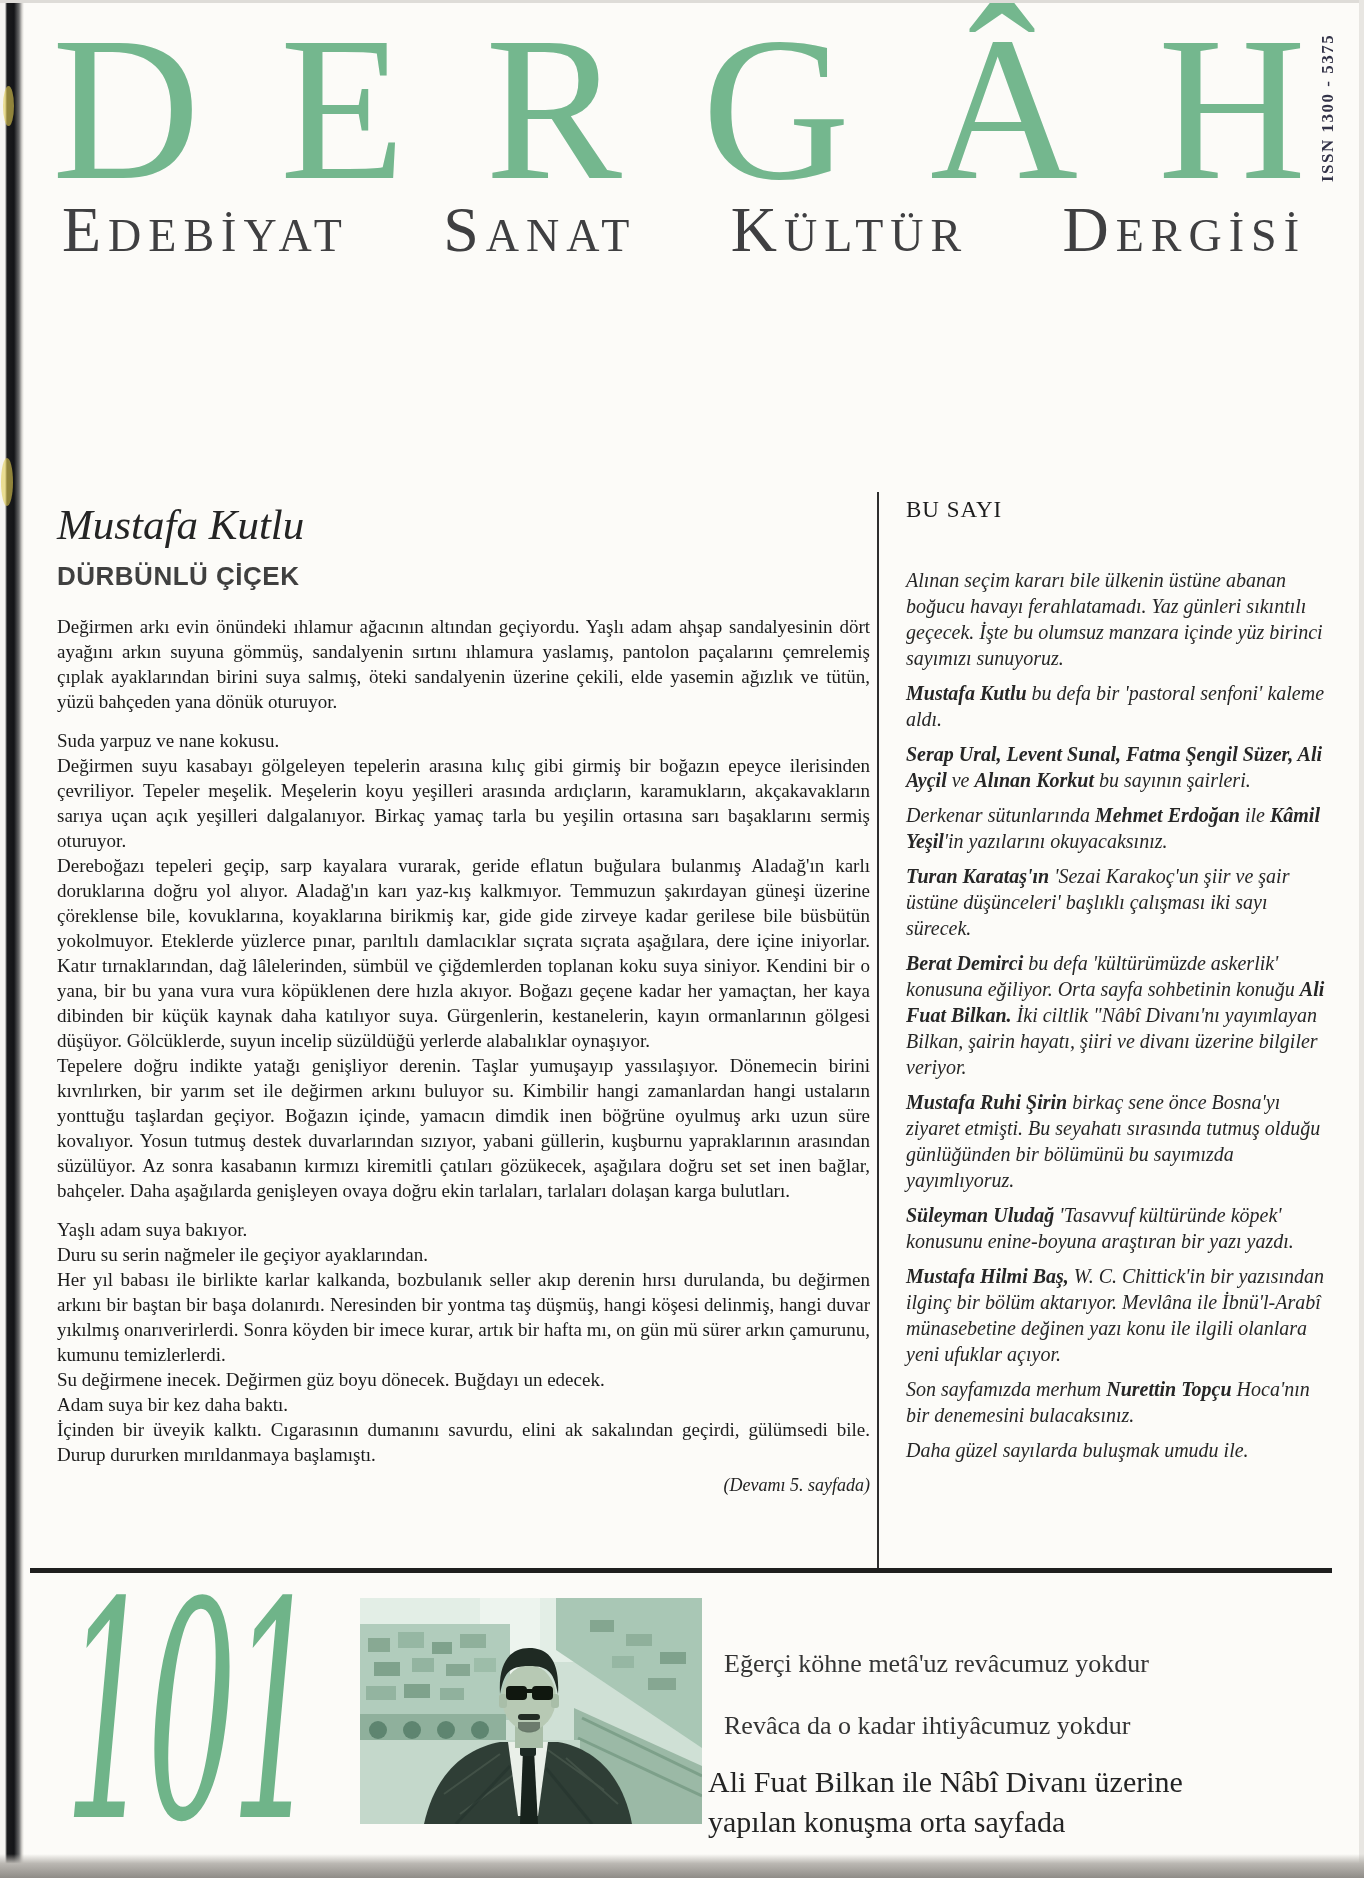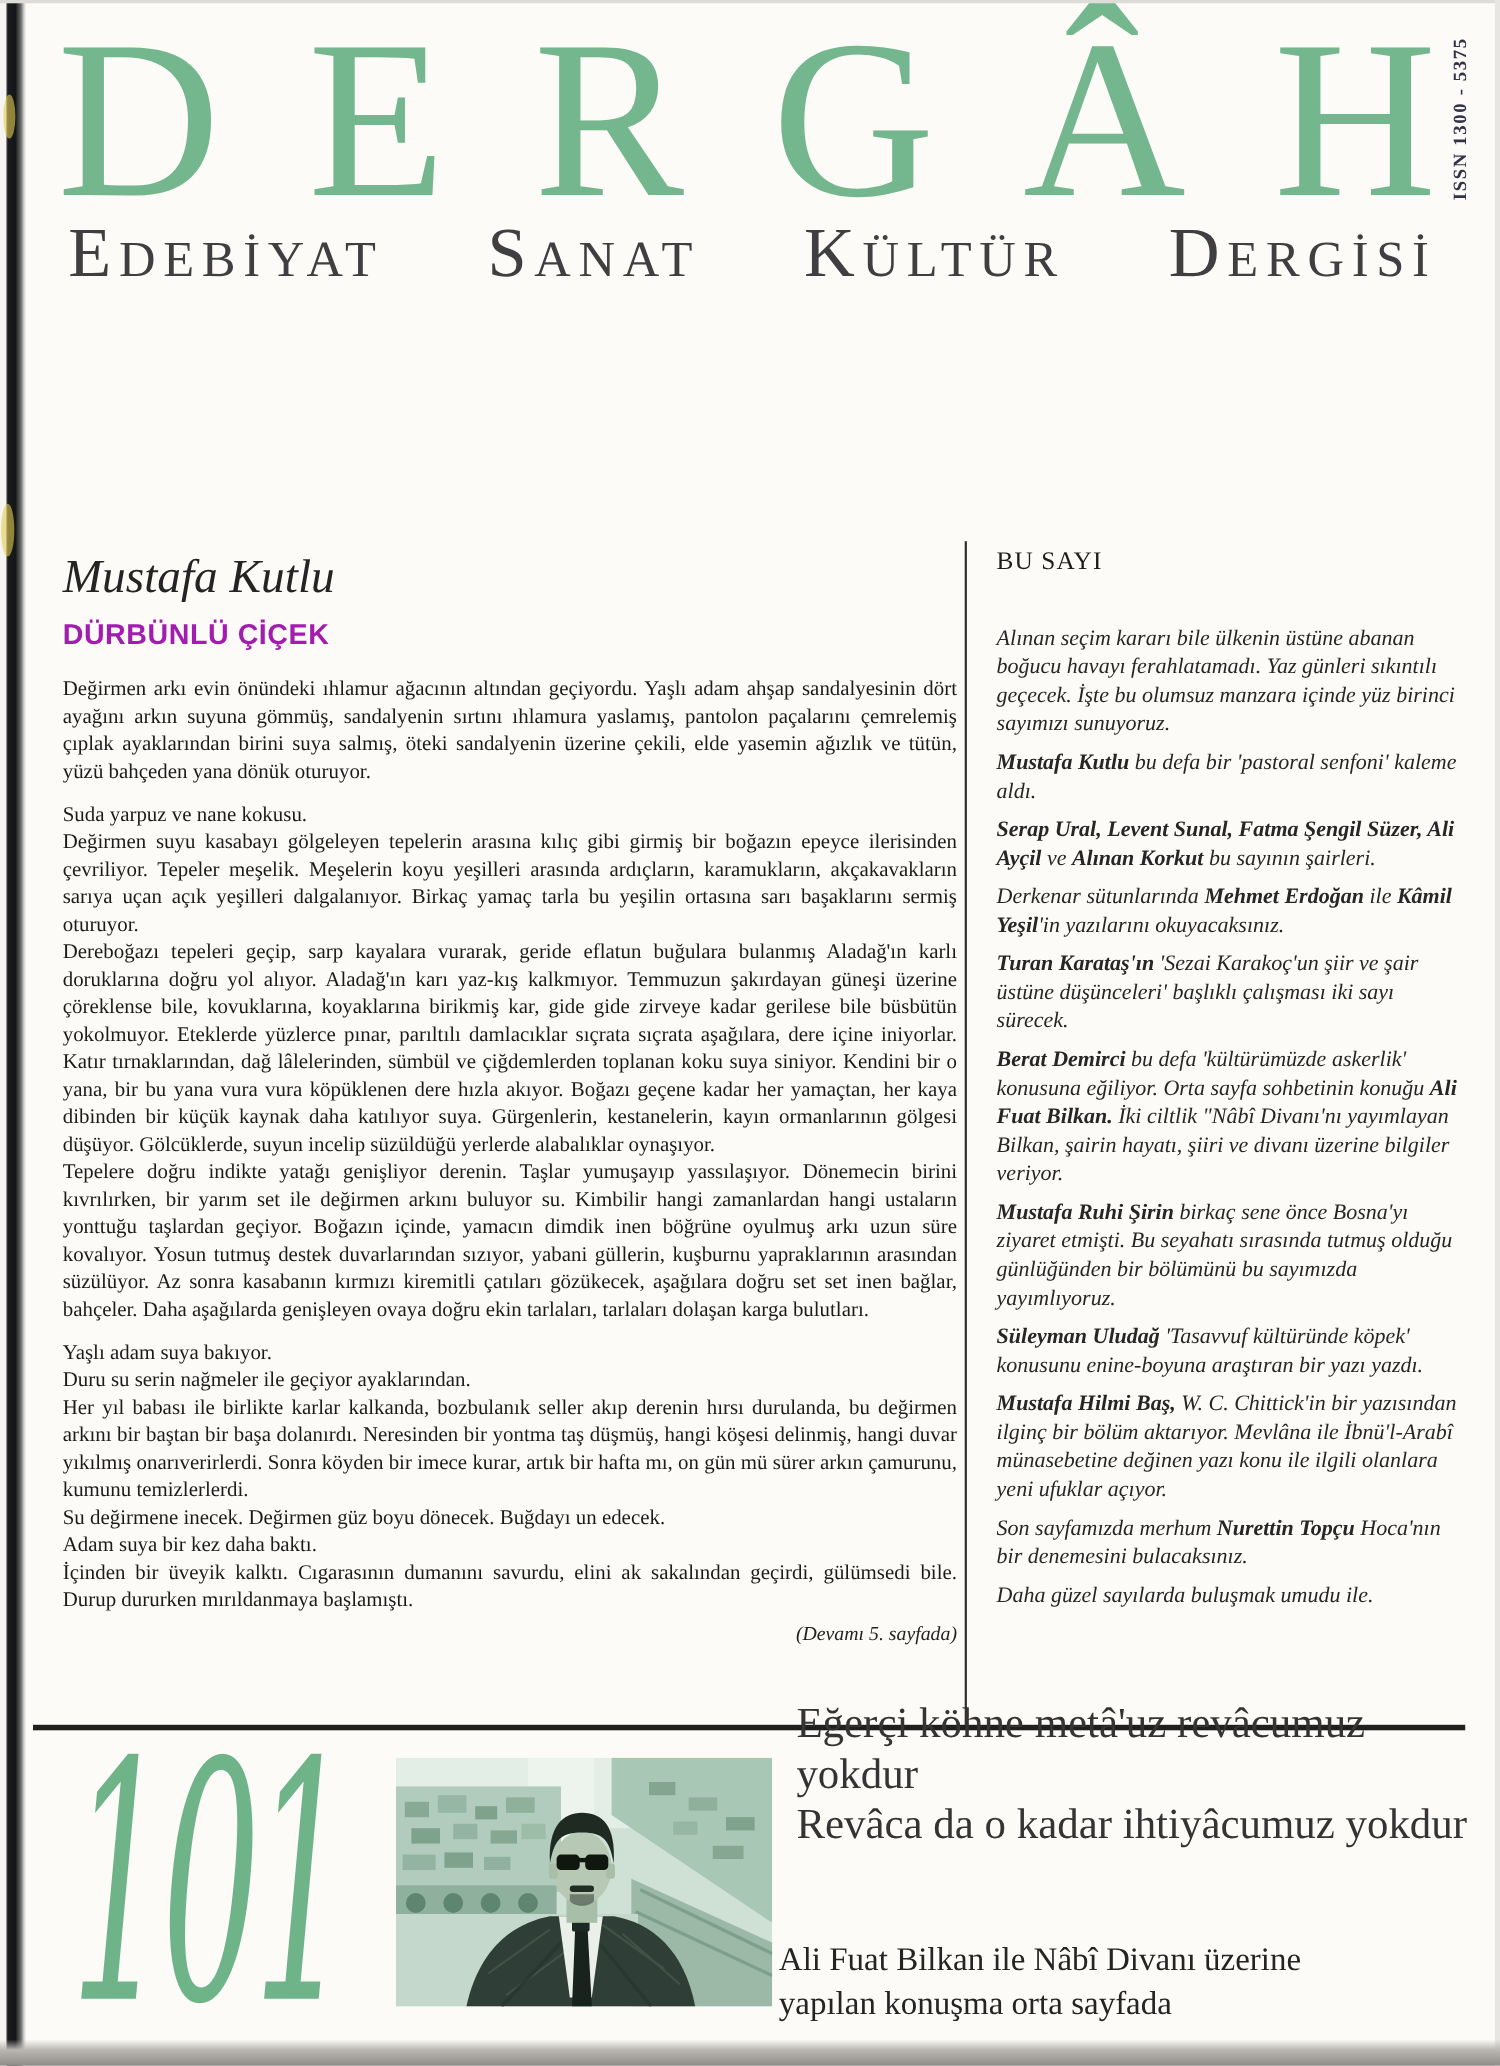--- a/index.html
+++ b/index.html
@@ -27,42 +27,42 @@
     font-size:17px;font-weight:bold;letter-spacing:1.5px;color:#333348;white-space:nowrap;}
   .subtitle{position:absolute;left:62px;top:200px;width:1244px;display:flex;justify-content:space-between;
     color:#3f3f41;line-height:60px;text-align:center;}
   .subtitle .word{white-space:nowrap;letter-spacing:7px;font-size:46px;}
   .subtitle .initial{font-size:64px;}
 
   
   .col-left{position:absolute;left:57px;top:499px;width:813px;}
   .author{font-style:italic;font-size:43px;line-height:1.2;color:#242424;}
   .art-title{margin-top:10px;font-family:"Liberation Sans",sans-serif;font-weight:bold;
-    font-size:26px;letter-spacing:.5px;color:#a21caf;}
+    font-size:26px;letter-spacing:.5px;color:#404040;}
   .body{margin-top:22px;font-size:19px;line-height:25px;text-align:justify;color:#1b1b1b;}
   .body p{margin:0;}
   .body p.gap{margin-top:14px;}
   .cont-note{margin-top:8px;text-align:right;font-style:italic;font-size:18px;color:#222;}
 
   
   .col-divider{position:absolute;left:877px;top:492px;width:2px;height:1080px;background:#2e2e2e;}
   .col-right{position:absolute;left:906px;top:497px;width:426px;color:#262626;}
   .toc-header{font-size:23px;letter-spacing:1px;color:#1d1d1d;}
   .toc-entries{margin-top:44px;font-style:italic;font-size:20px;line-height:26px;}
   .toc-entries p{margin:0 0 9px 0;}
   .toc-entries b{font-weight:bold;}
 
   
   .section-rule{position:absolute;left:30px;top:1568px;width:1302px;height:5px;background:#1f1f1f;}
   .issue-number{position:absolute;left:64px;top:1564px;font-family:"DejaVu Serif",serif;
     font-style:italic;font-size:300px;line-height:1;letter-spacing:-14px;color:#6fb489;
     transform:scaleX(.47);transform-origin:0 50%;white-space:nowrap;}
   .cover-photo{position:absolute;left:360px;top:1598px;width:342px;height:226px;}
   .cover-photo svg{display:block;width:100%;height:100%;}
-  .quote{position:absolute;left:724px;top:1544px;width:616px;font-size:39px;line-height:46px;color:#343434;}
+  .quote{position:absolute;left:724px;top:1633px;width:616px;font-size:26px;line-height:62px;color:#343434;}
   .caption{position:absolute;left:708px;top:1762px;width:600px;font-size:30px;line-height:40px;color:#242424;}
 </style>
 </head>
 <body>
 
 <div class="page">
 
   <div class="edge-left"></div>
   <div class="edge-top"></div>
   <div class="edge-right"></div>

